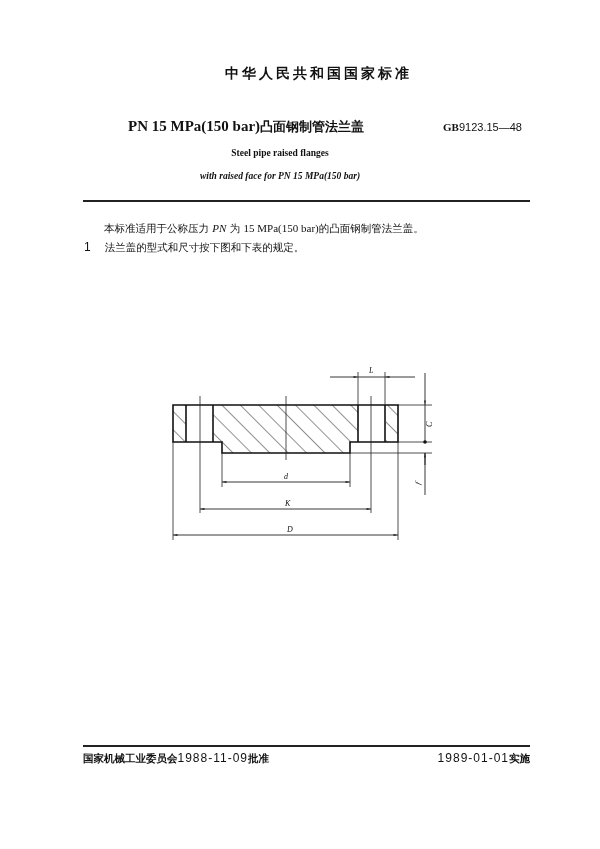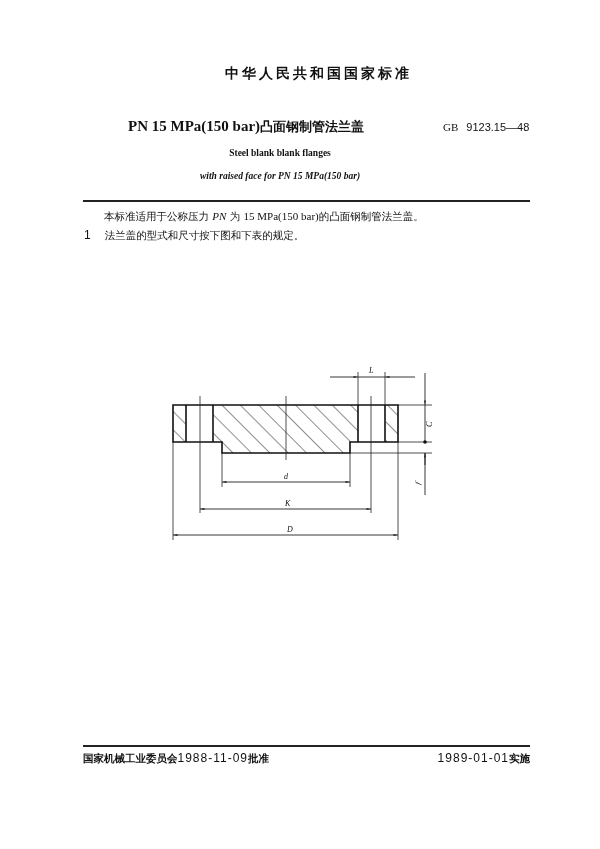--- a/index.html
+++ b/index.html
@@ -2,26 +2,26 @@
 <html><head>
   <meta charset="utf-8">
   <style>
     html, body { margin: 0; padding: 0; background: #ffffff; }
     body { width: 600px; height: 849px; position: relative; overflow: hidden; color: #111; font-family: "DejaVu Serif", serif; }
     .abs { position: absolute; }
     .header-org { left: 0; width: 541px; top: 65px; text-align: center; font-family: "DejaVu Sans", sans-serif; font-weight: bold; font-size: 14px; letter-spacing: 3px; margin-left: 48px; }
     .title { left: 128px; top: 118px; font-size: 15px; font-weight: bold; font-family: "Liberation Serif", serif; }
     .title .cn { font-family: "DejaVu Sans", sans-serif; font-weight: bold; font-size: 13px; }
     .std-code { left: 443px; top: 121px; font-size: 11px; font-family: "Liberation Sans", sans-serif; }
-    .std-code .gb { font-family: "Liberation Serif", serif; font-weight: normal; margin-right: 8px; }
+    .std-code .gb { font-family: "Liberation Serif", serif; font-weight: bold; }
     .en-title { left: 0; width: 560px; text-align: center; font-family: "Liberation Serif", serif; font-weight: bold; font-size: 9.5px; line-height: 17px; }
     .en-1 { top: 145px; }
     .en-2 { top: 168px; font-style: italic; }
     .rule-top { left: 83px; top: 200px; width: 447px; height: 1.5px; background: #222; }
-    .para { font-size: 10.5px; font-family: "DejaVu Sans", sans-serif; }
+    .para { font-size: 10.5px; font-family: "DejaVu Sans", sans-serif; margin-top: 12px; }
     .para-1 { left: 104px; top: 210px; }
     .para-2 { left: 84px; top: 228px; }
     .para-2 .num { font-family: "Liberation Sans", sans-serif; font-size: 12px; margin-right: 14px; }
     .para-1 .latin { font-family: "Liberation Serif", serif; font-size: 11px; }
     .para-1 .ital { font-style: italic; }
     .drawing { left: 0; top: 0; }
     .rule-bottom { left: 83px; top: 745px; width: 447px; height: 1.5px; background: #222; }
     .footer { top: 751px; font-family: "DejaVu Sans", sans-serif; font-weight: bold; font-size: 10.5px; }
     .footer-left { left: 83px; }
     .footer-right { right: 70px; margin-left: 8px; }
@@ -33,21 +33,21 @@
 <div class="abs header-org">中华人民共和国国家标准</div>
 
 <div class="abs title">
   <span>PN 15 MPa(150 bar)</span><span class="cn">凸面钢制管法兰盖</span>
 </div>
 
 <div class="abs std-code">
   <span class="gb">GB</span><span>9123.15—48</span>
 </div>
 
-<div class="abs en-title en-1">Steel blank blank flanges</div>
+<div class="abs en-title en-1">Steel pipe raised flanges</div>
 <div class="abs en-title en-2">with raised face for PN 15 MPa(150 bar)</div>
 
 <div class="abs rule-top"></div>
 
 <div class="abs para para-1">
   <span>本标准适用于公称压力</span>
   <span class="latin ital">PN</span>
   <span>为</span>
   <span class="latin">15 MPa(150 bar)</span><span>的凸面钢制管法兰盖。</span>
 </div>

